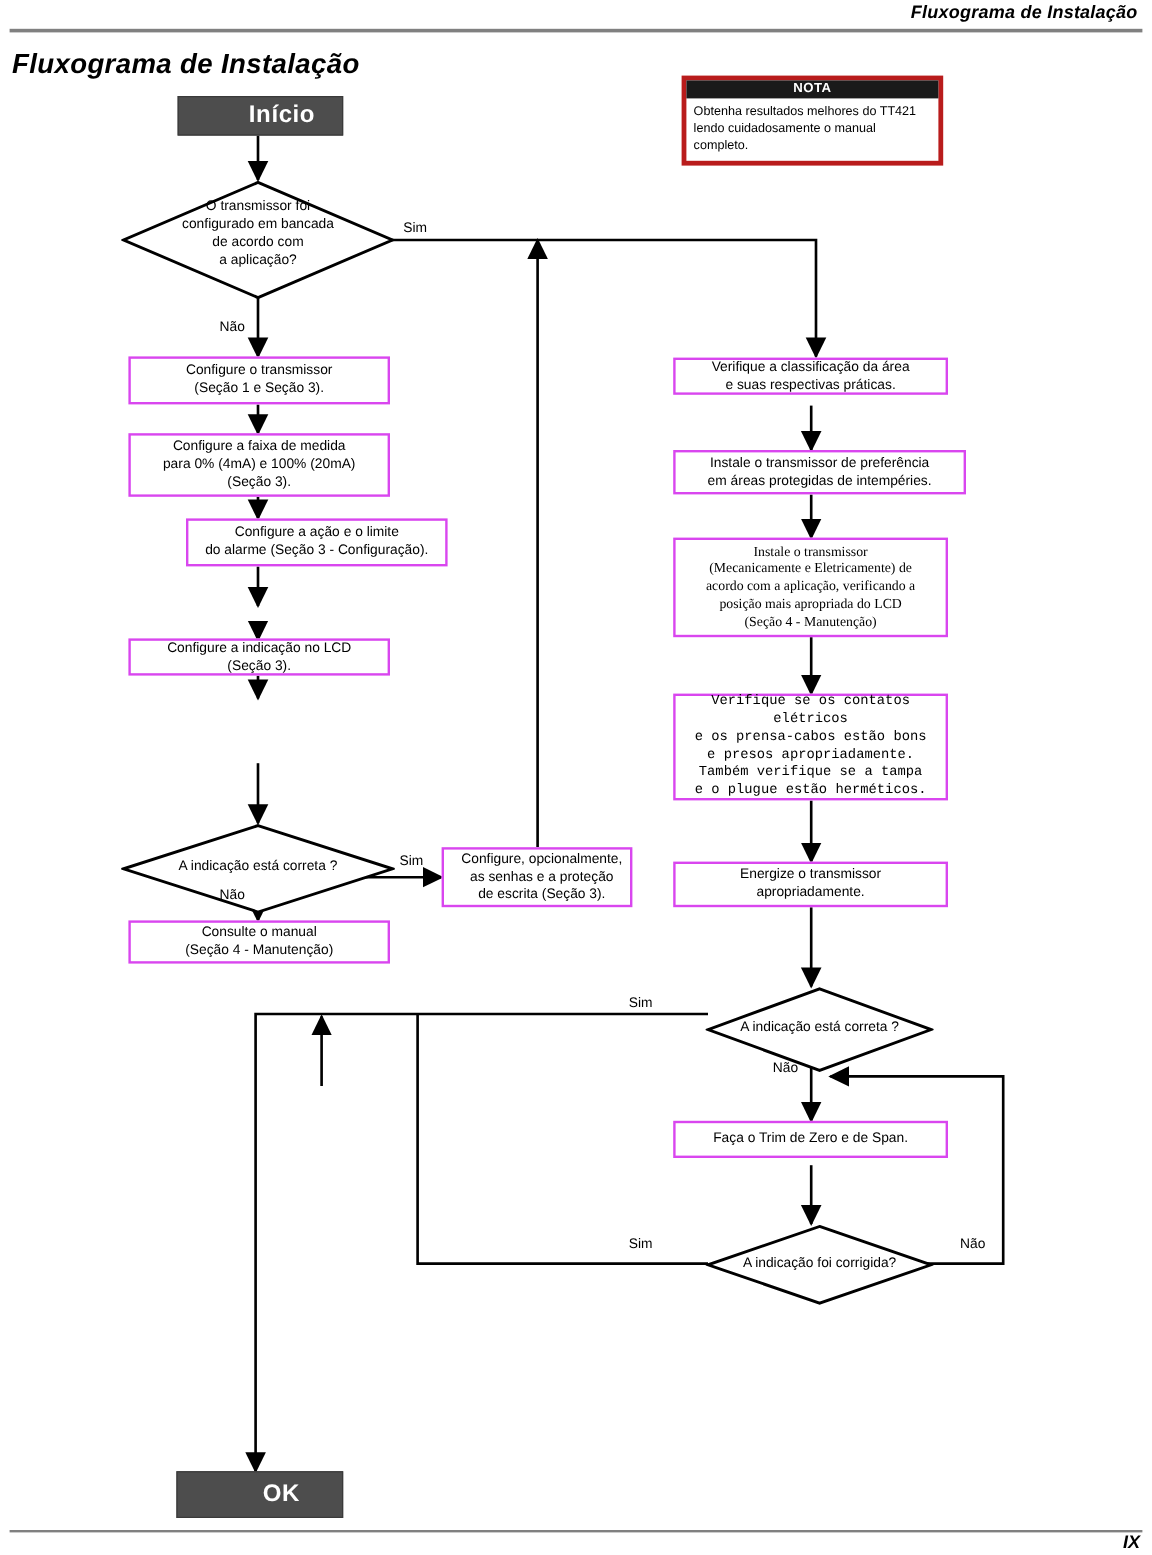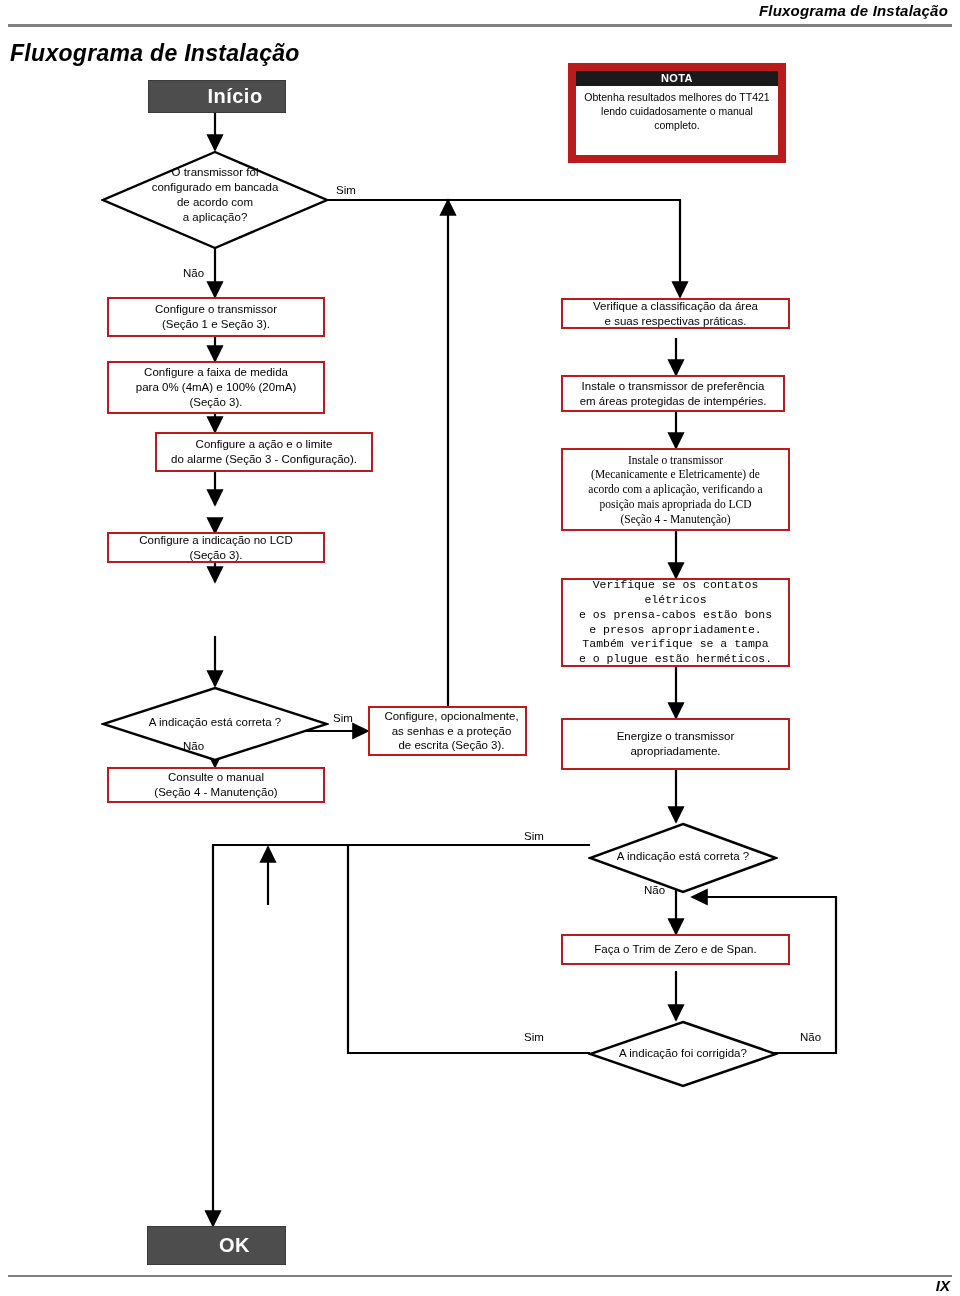--- a/index.html
+++ b/index.html
@@ -48,21 +48,21 @@
 
   
   #flow {
     position: absolute; left: 0; top: 0; width: 960px; height: 1296px;
   }
   #lines { position: absolute; left: 0; top: 0; }
 
   
   .node {
     position: absolute;
-    border: 2px solid #b91c1c;
+    border: 2px solid #d946ef;
     background: #fff;
     display: flex; align-items: center; justify-content: center;
     text-align: center;
     font-size: 11.5px;
     line-height: 1.28;
     padding: 2px 4px;
     white-space: pre-line;
   }
   .terminator {
     position: absolute;
@@ -82,32 +82,32 @@
   }
   .edge-label {
     position: absolute;
     font-size: 11.5px;
     white-space: nowrap;
   }
 
   
   #note-box {
     position: absolute;
-    border: 8px solid #b91c1c;
+    border: 4px solid #b91c1c;
     background: #fff;
   }
   #note-head {
     background: #1a1a1a; color: #fff;
     font-size: 11px; font-weight: bold;
     text-align: center; padding: 1px 0 2px 0;
     letter-spacing: .4px;
   }
   #note-body {
     font-size: 10.5px; line-height: 1.35;
-    text-align: center; padding: 4px 6px 22px 6px;
+    padding: 4px 6px 5px 6px;
     white-space: pre-line;
   }
 </style>
 </head>
 <body>
 
 <div id="page-header">
   <div id="header-title">Fluxograma de Instalação</div>
   <div id="header-rule"></div>
 </div>
@@ -209,36 +209,36 @@
   <div class="node" style="left:107px; top:767px; width:218px; height:36px;">Consulte o manual
 (Seção 4 - Manutenção)</div>
 
   <div class="node" style="left:368px; top:706px; width:159px; height:50px;padding-left:12px;">Configure, opcionalmente,
 as senhas e a proteção
 de escrita (Seção 3).</div>
 
   <div class="node" style="left:561px; top:298px; width:229px; height:31px;">Verifique a classificação da área
 e suas respectivas práticas.</div>
 
-  <div class="node" style="left:561px; top:375px; width:224px; height:37px;">Instale o transmissor de preferência
+  <div class="node" style="left:561px; top:375px; width:244px; height:37px;">Instale o transmissor de preferência
 em áreas protegidas de intempéries.</div>
 
   <div class="node" style="left:561px; top:448px; width:229px; height:83px;font-family:Liberation Serif, serif;">Instale o transmissor
 (Mecanicamente e Eletricamente) de
 acordo com a aplicação, verificando a
 posição mais apropriada do LCD
 (Seção 4 - Manutenção)</div>
 
   <div class="node" style="left:561px; top:578px; width:229px; height:89px;font-family:Liberation Mono, monospace;">Verifique se os contatos elétricos
 e os prensa-cabos estão  bons
 e presos apropriadamente.
 Também verifique se a tampa
 e o plugue estão herméticos.</div>
 
-  <div class="node" style="left:561px; top:718px; width:229px; height:52px;">Energize o transmissor
+  <div class="node" style="left:561px; top:718px; width:229px; height:38px;">Energize o transmissor
 apropriadamente.</div>
 
   <svg style="position:absolute; left:588px; top:822px;" width="190" height="72">
     <polygon points="95,2 188,36 95,70 2,36" fill="#fff" stroke="#000" stroke-width="2.4"></polygon>
   </svg>
   <div class="decision-label" style="left:588px; top:850px; width:190px;">A indicação está correta ?</div>
 
   <div class="node" style="left:561px; top:934px; width:229px; height:31px;">Faça o Trim de Zero e de Span.</div>
 
   <svg style="position:absolute; left:588px; top:1020px;" width="190" height="70">

